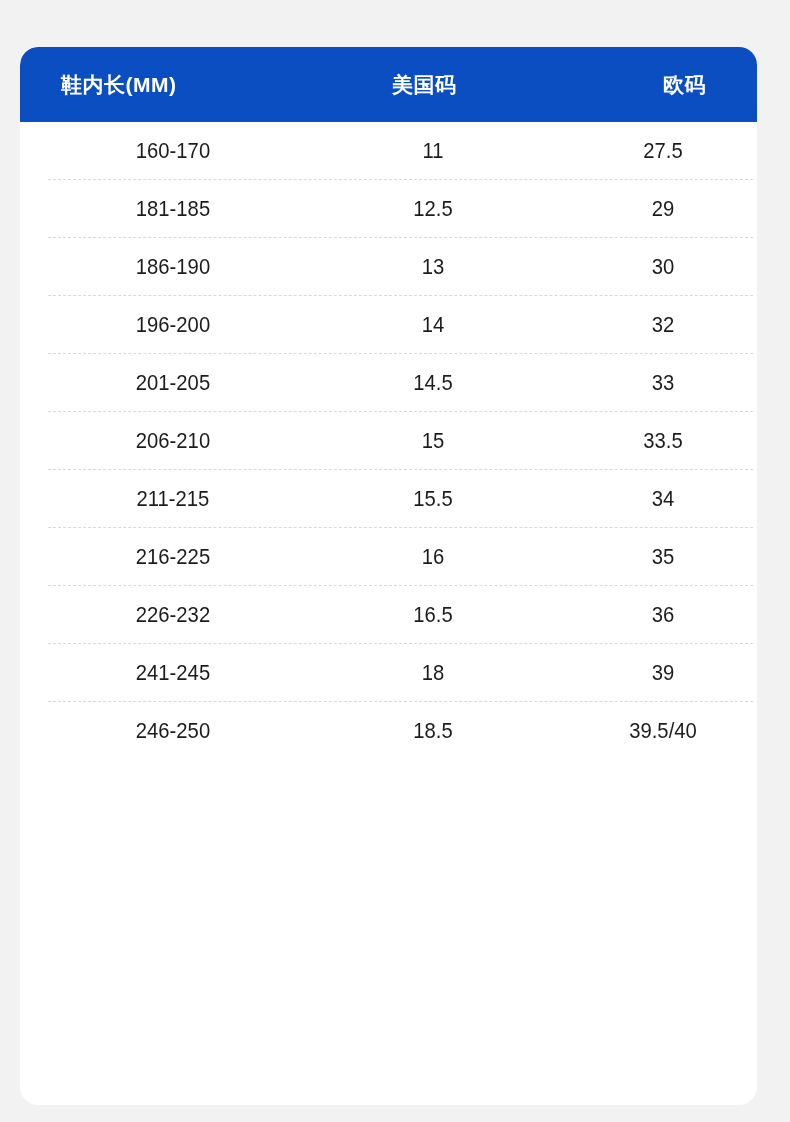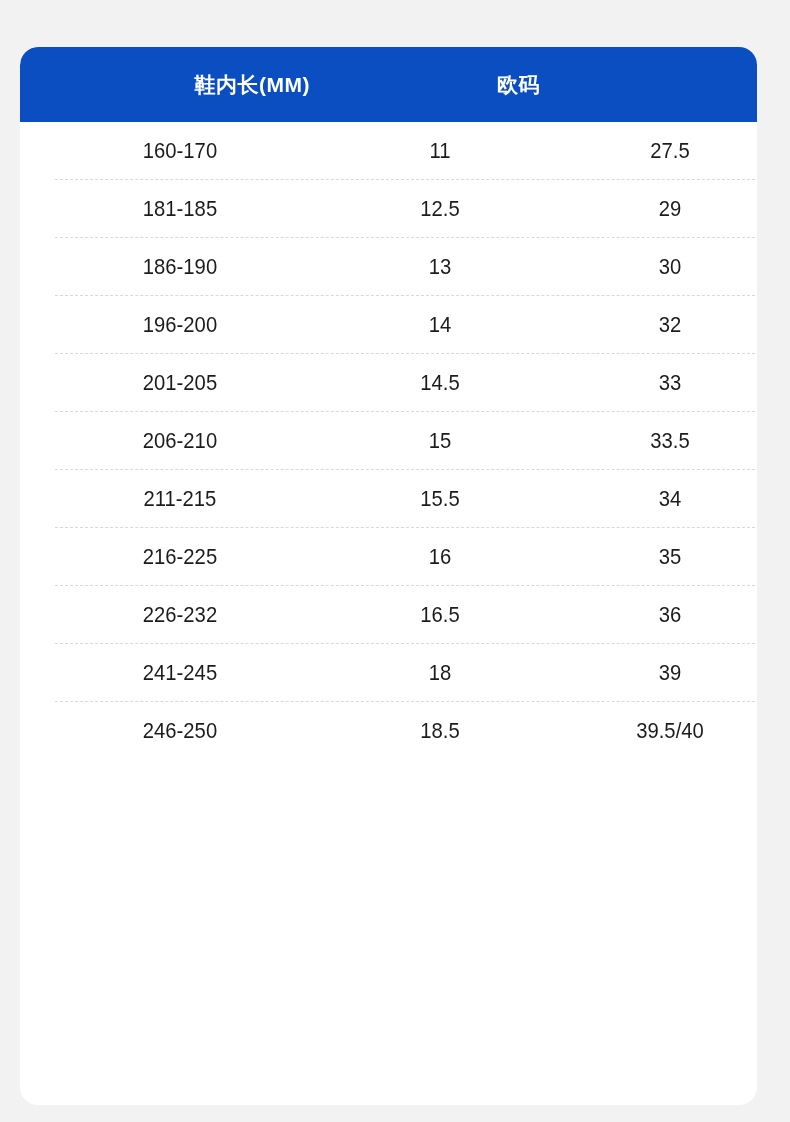--- a/index.html
+++ b/index.html
@@ -44,33 +44,34 @@
     background: #0a4ec2;
     border-radius: 18px 18px 0 0;
     display: flex;
     align-items: center;
   }
 
   .header-cell {
     color: #ffffff;
     font-size: 21px;
     font-weight: 700;
-    text-align: right;
+    text-align: left;
     letter-spacing: 0.5px;
     line-height: 1;
+    padding-left: 41px;
   }
 
   
   .col-1 { width: 290px; flex: 0 0 290px; }
   .col-2 { width: 230px; flex: 0 0 230px; }
   .col-3 { width: 230px; flex: 0 0 230px; }
 
   .table-body {
     position: absolute;
-    left: 15px;
+    left: 8px;
     top: 75px;
     width: 737px;
   }
 
   .table-row {
     position: relative;
     height: 58px;
     display: flex;
     align-items: center;
   }
@@ -100,20 +101,21 @@
 </style>
 </head>
 <body>
 
 <div class="page">
 
   <div class="size-card">
 
     <div class="table-header">
       <div class="header-cell col-1">鞋内长(MM)</div>
+      <div class="header-cell col-2">美国码</div>
       <div class="header-cell col-3">欧码</div>
     </div>
 
     <div class="table-body">
 
     <div class="table-row">
           <div class="row-cell col-1">160-170</div>
           <div class="row-cell col-2">11</div>
           <div class="row-cell col-3">27.5</div>
           <div class="row-divider"></div>

